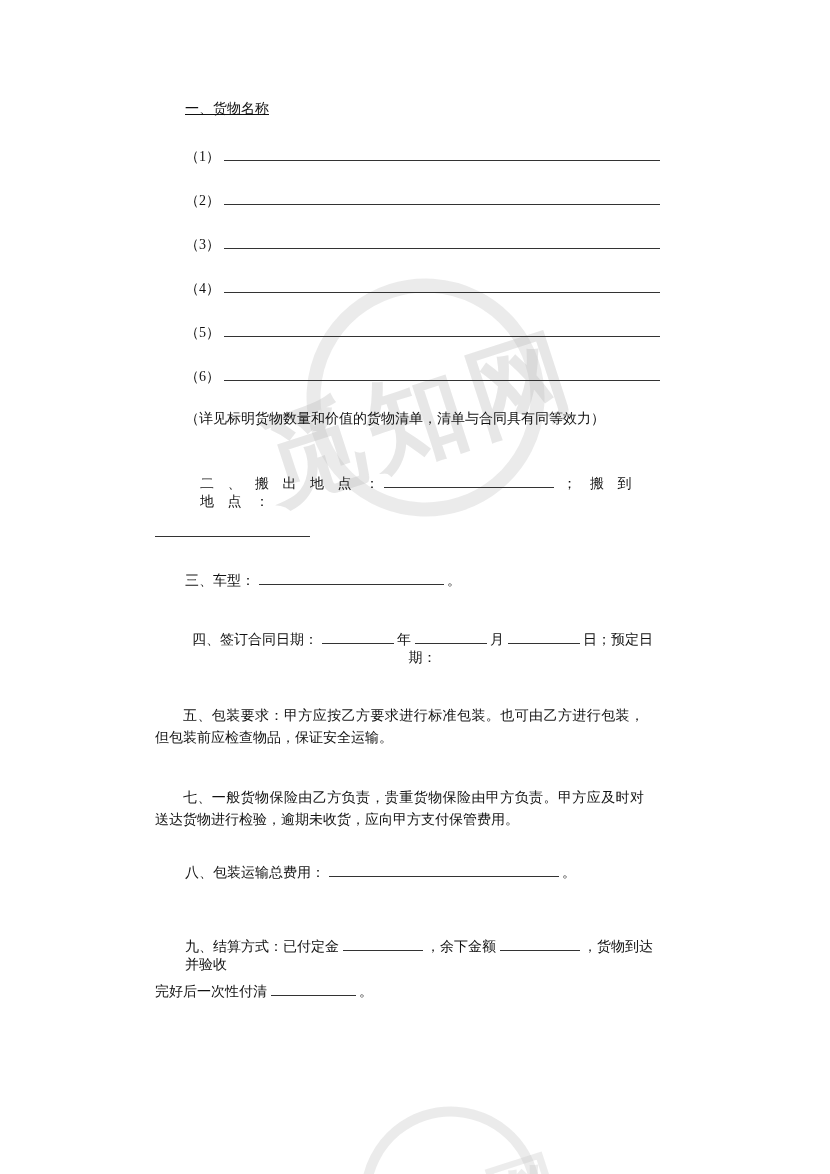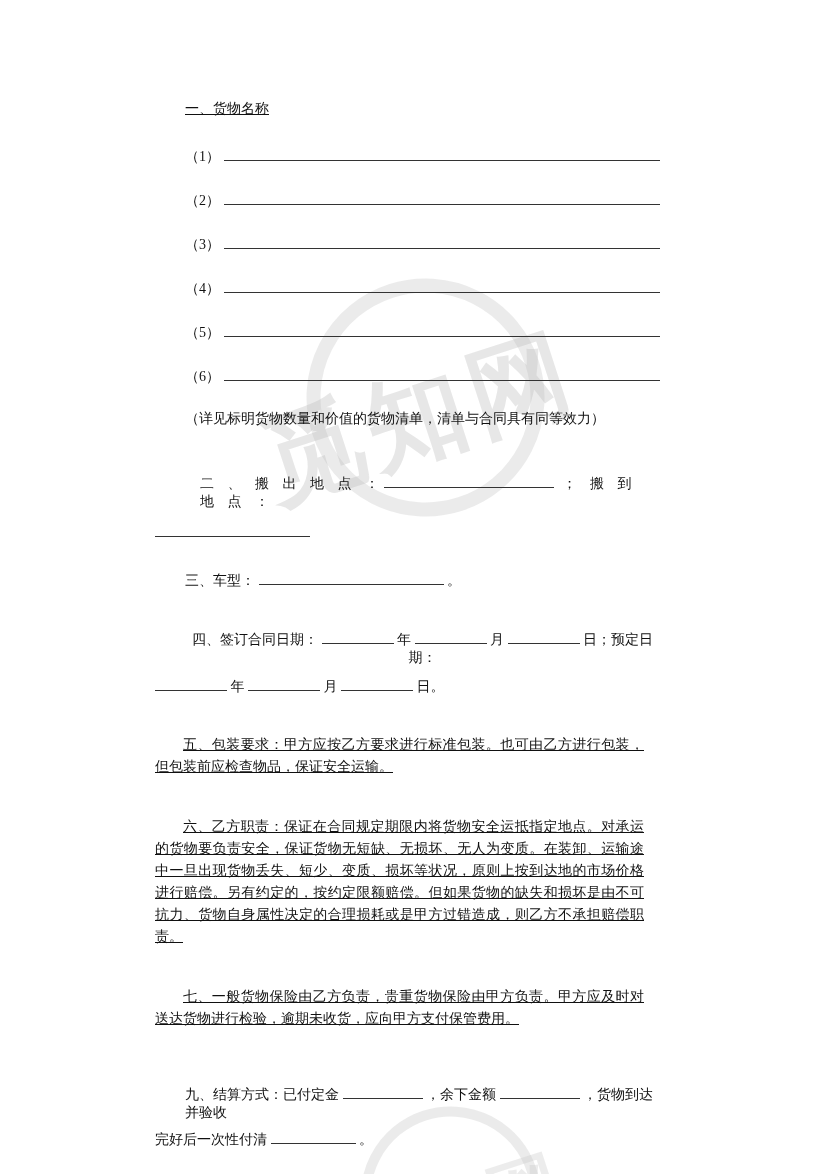--- a/index.html
+++ b/index.html
@@ -44,21 +44,20 @@
   .sec2-line1{margin:46px 0 0 45px;letter-spacing:5px;}
   .sec2-line2{margin:12px 0 0 0;}
   .sec3-line{margin:30px 0 0 30px;}
   .sec4-line1{margin:40px 0 0 30px;text-align:center;}
   .sec4-line2{margin:10px 0 0 0;}
   .para{
     margin:38px 16px 0 0;
     text-indent:2em;
     text-align:justify;
     line-height:22px;
-    text-decoration:underline;
   }
   .sec8-line{margin:32px 0 0 30px;}
   .sec9-line1{margin:55px 0 0 30px;}
   .sec9-line2{margin:8px 0 16px 0;}
 </style>
 </head>
 <body>
 
 <div class="page">
 
@@ -120,35 +119,31 @@
 
     <div class="sec4-line1">
       <span>四、签订合同日期：</span>
       <span class="blank b-72"></span>
       <span>年</span>
       <span class="blank b-72"></span>
       <span>月</span>
       <span class="blank b-72"></span>
       <span>日；预定日期：</span>
     </div>
-    <div class="sec4-line2">
-      <span class="blank b-72"></span>
-      <span>年</span>
-      <span class="blank b-72"></span>
-      <span>月</span>
-      <span class="blank b-72"></span>
-      <span>日。</span>
-    </div>
 
     <p class="para">五、包装要求：甲方应按乙方要求进行标准包装。也可由乙方进行包装，但包装前应检查物品，保证安全运输。</p>
 
-    <p class="para">六、乙方职责：保证在合同规定期限内将货物安全运抵指定地点。对承运的货物要负责安全，保证货物无短缺、无损坏、无人为变质。在装卸、运输途中一旦出现货物丢失、短少、变质、损坏等状况，原则上按到达地的市场价格进行赔偿。另有约定的，按约定限额赔偿。但如果货物的缺失和损坏是由不可抗力、货物自身属性决定的合理损耗或是甲方过错造成，则乙方不承担赔偿职责。</p>
 
     <p class="para">七、一般货物保险由乙方负责，贵重货物保险由甲方负责。甲方应及时对送达货物进行检验，逾期未收货，应向甲方支付保管费用。</p>
 
+    <div class="sec8-line">
+      <span>八、包装运输总费用：</span>
+      <span class="blank b-230"></span>
+      <span>。</span>
+    </div>
 
     <div class="sec9-line1">
       <span>九、结算方式：已付定金</span>
       <span class="blank b-80"></span>
       <span>，余下金额</span>
       <span class="blank b-80"></span>
       <span>，货物到达并验收</span>
     </div>
     <div class="sec9-line2">
       <span>完好后一次性付清</span>

